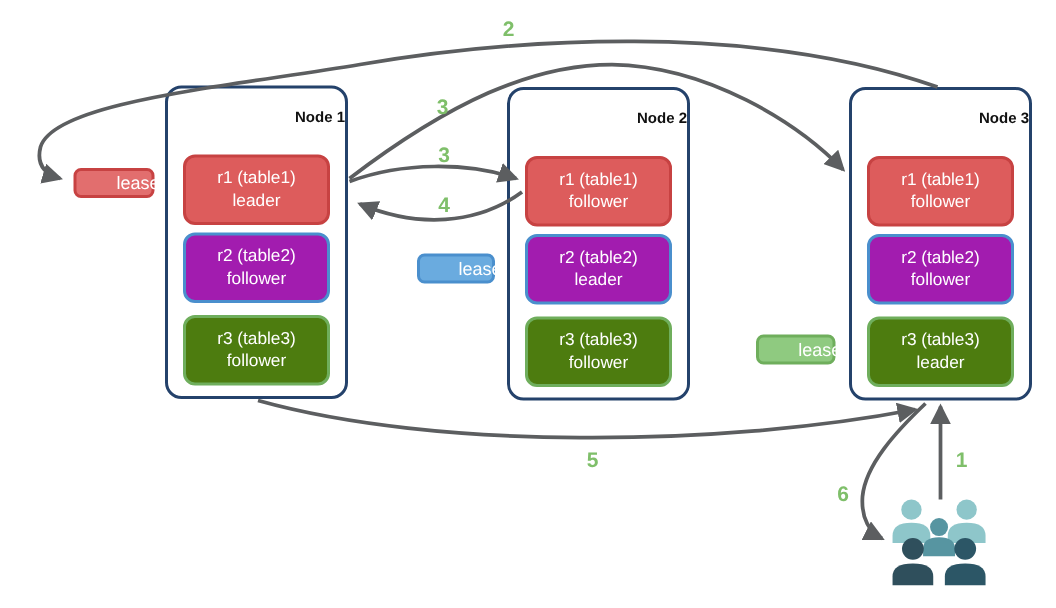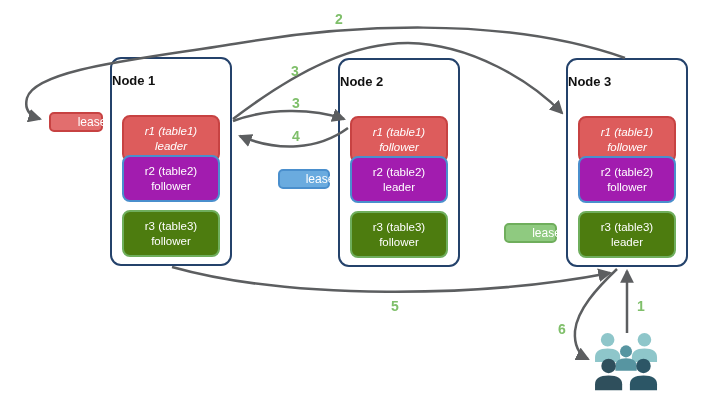--- a/index.html
+++ b/index.html
@@ -4,28 +4,28 @@
 <style>
   html,body{margin:0;padding:0;background:#ffffff;}
   body{font-family:"Liberation Sans", sans-serif;}
   .canvas{position:relative;width:704px;height:405px;background:#ffffff;overflow:hidden;}
 
   .node{position:absolute;width:122px;height:209px;background:#ffffff;
         border:2px solid #24426b;border-radius:11px;box-sizing:border-box;}
   .node1{left:110px;top:57px;}
   .node2{left:338px;top:58px;padding-left:36px;}
   .node3{left:566px;top:58px;}
-  .node-title{position:absolute;left:0;right:0;top:14px;text-align:left;
-        font-size:13px;font-weight:bold;color:#111111;}
+  .node-title{position:absolute;left:0;right:0;top:14px;text-align:right;
+        font-size:10px;font-weight:bold;color:#111111;}
 
   .replica{position:absolute;left:10px;width:98px;height:47px;border-radius:8px;
         box-sizing:border-box;border:2px solid;display:flex;flex-direction:column;
         align-items:center;justify-content:center;color:#ffffff;font-size:11.5px;
         line-height:15px;text-align:center;}
-  .rep1{top:56px;font-style:italic;} .rep2{top:96px;} .rep3{top:151px;}
+  .rep1{top:44px;} .rep2{top:96px;} .rep3{top:151px;}
   .replica.red{background:#dd5c5c;border-color:#c74242;}
   .replica.blue{background:#a21caf;border-color:#4a8fcd;}
   .replica.green{background:#4d7c0f;border-color:#6fae5c;}
 
   .lease{position:absolute;box-sizing:border-box;border:2px solid;border-radius:5px;
         color:#ffffff;font-size:12px;display:flex;align-items:center;justify-content:center;
         z-index:5;padding-left:32px;}
   .lease-red{left:49px;top:112px;width:54px;height:20px;background:#e26e6e;border-color:#c74242;}
   .lease-blue{left:278px;top:169px;width:52px;height:20px;background:#6aabdf;border-color:#4a8fcd;}
   .lease-green{left:504px;top:223px;width:53px;height:20px;background:#8fca80;border-color:#6fae5c;}

